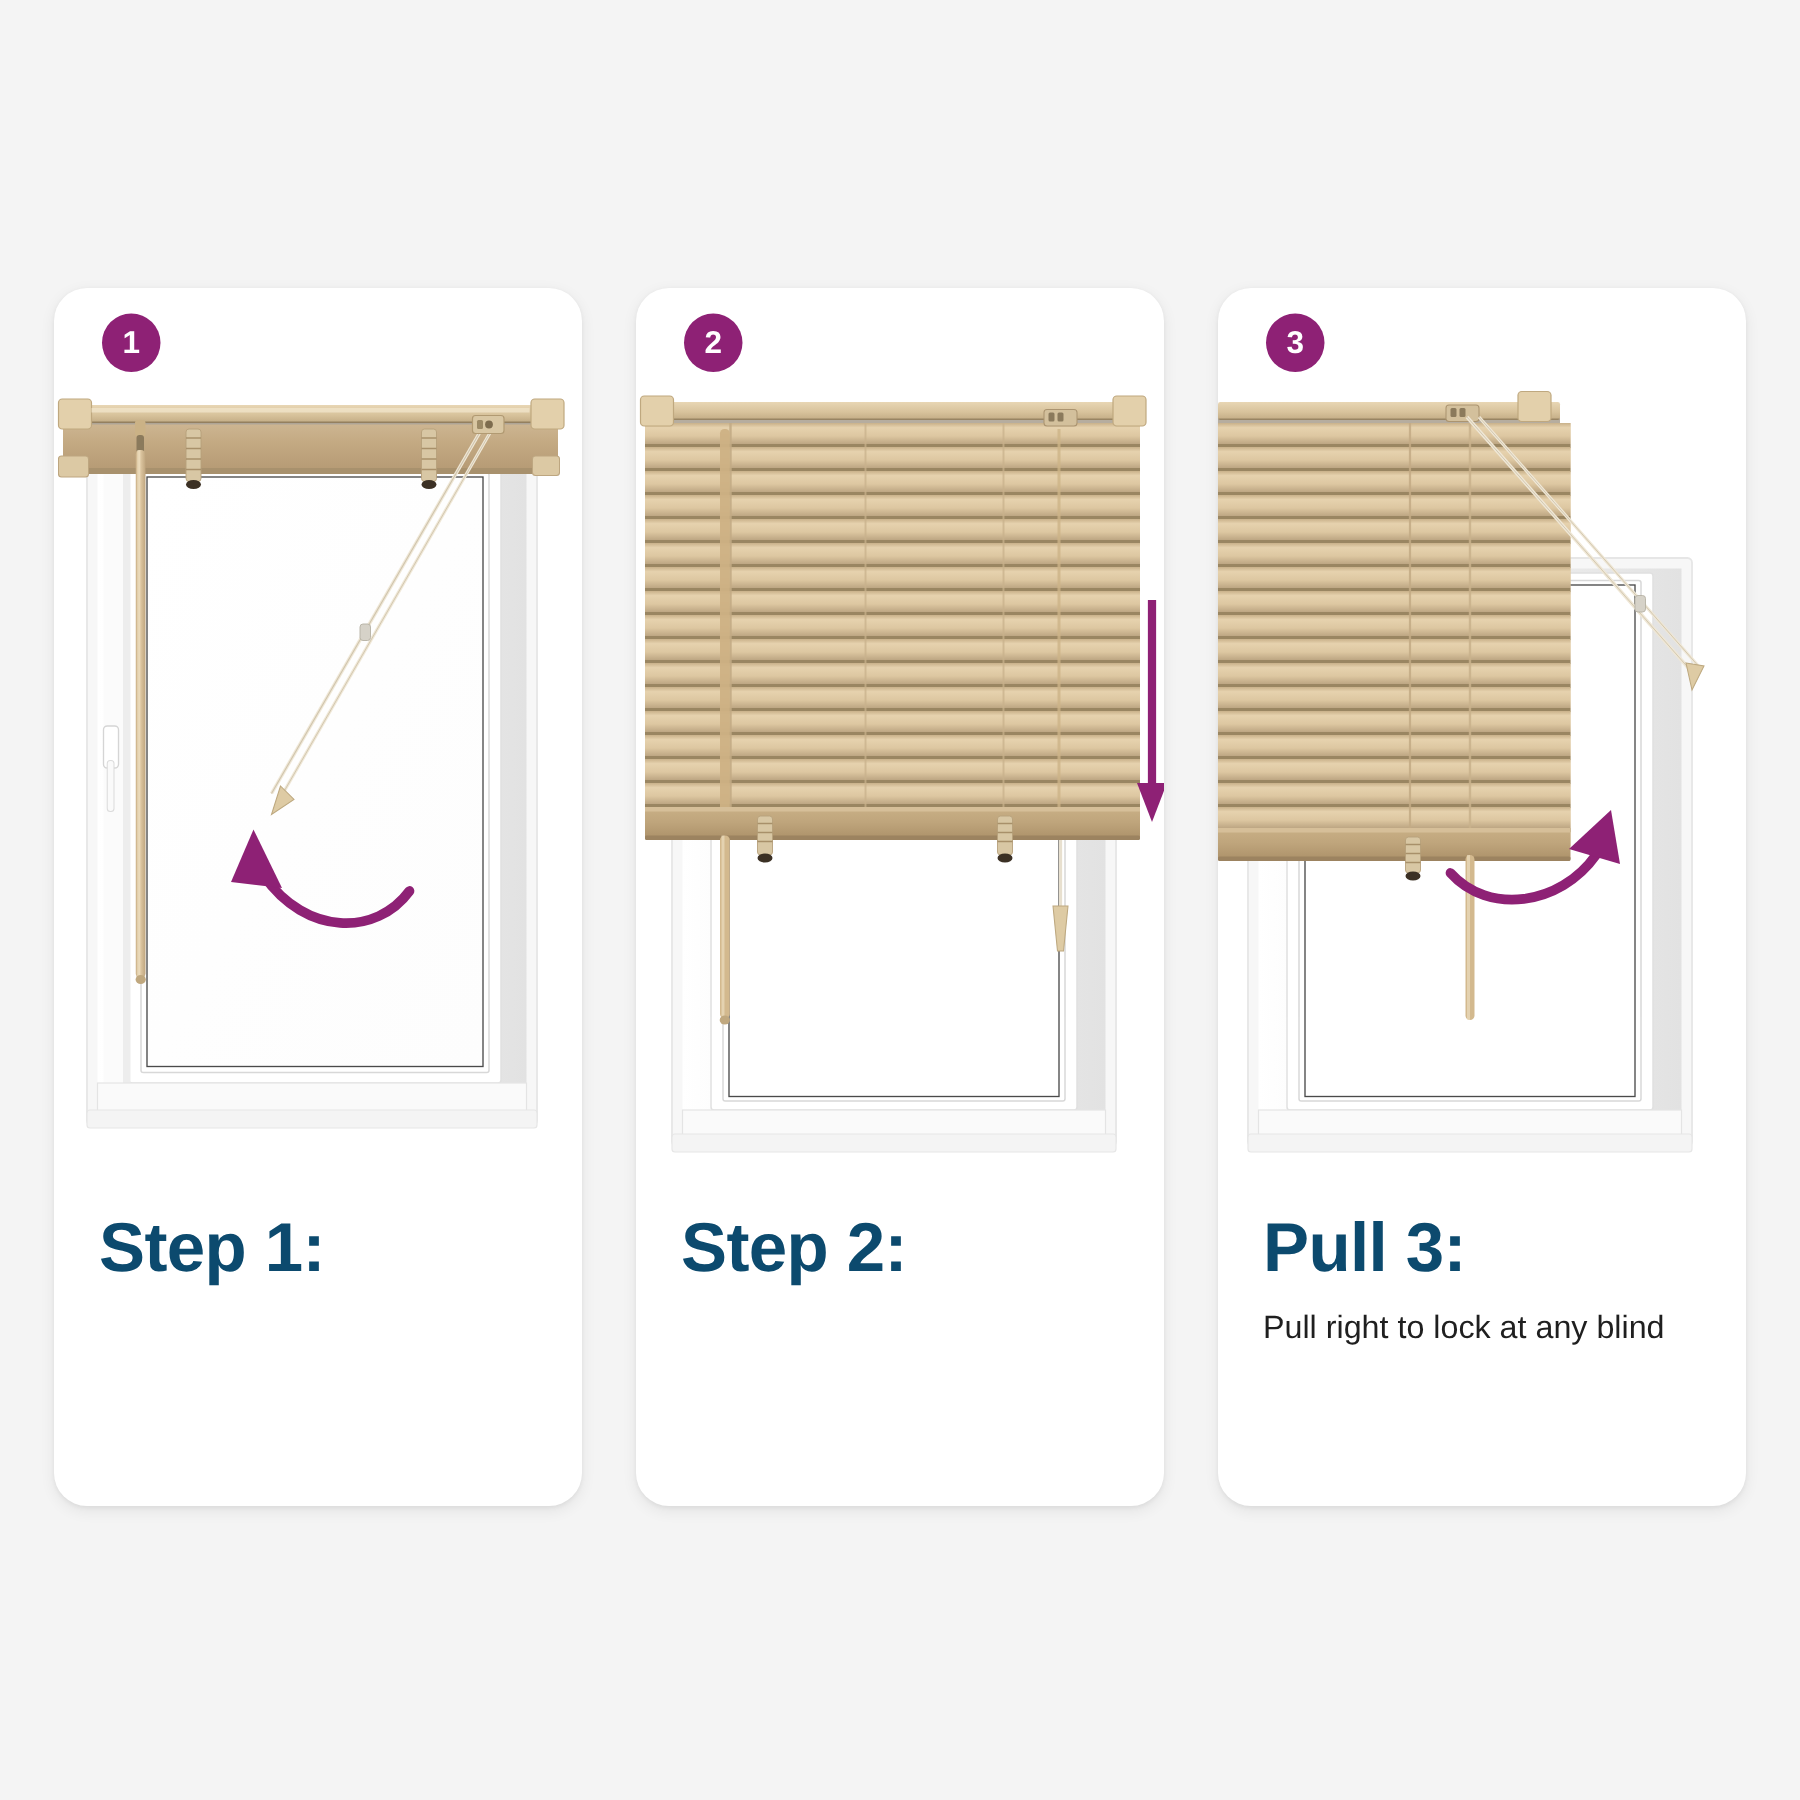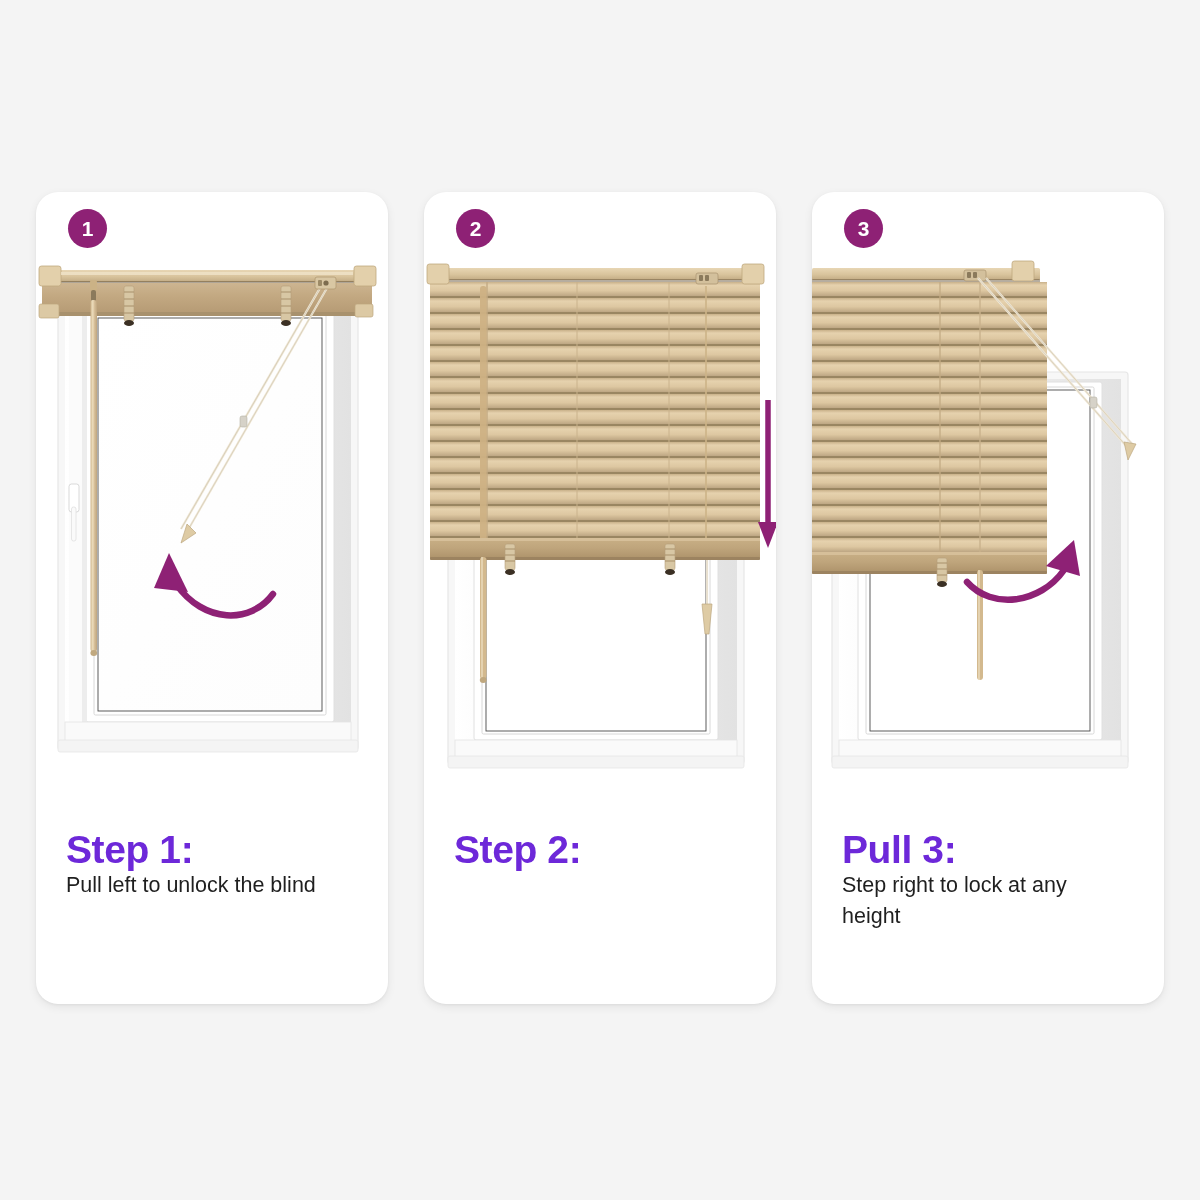--- a/index.html
+++ b/index.html
@@ -64,25 +64,24 @@
     top: 60px;
     width: 352px;
     height: 545px;
   }
   .illus svg { display: block; }
 
   .step-title {
     position: absolute;
     left: 30px;
     top: 612px;
-    font-size: 39px;
+    font-size: 46px;
     font-weight: bold;
-    color: #6d28d9;
+    color: #0c4a6e;
     letter-spacing: -0.4px;
-    margin-top: 24px;
   }
   .step-desc {
     position: absolute;
     left: 30px;
     top: 678px;
     width: 280px;
     font-size: 21.5px;
     line-height: 1.42;
     color: #1f1f1f;
   }
@@ -208,21 +207,20 @@
           </g>
 
           <g>
             <path d="M237 342 C 215 372, 168 372, 140 332" stroke="#8e2175" stroke-width="6.5" fill="none" stroke-linecap="round"></path>
             <path d="M133 301 L 152 340 L 118 336 Z" fill="#8e2175"></path>
           </g>
         </svg>
       </div>
 
       <div class="step-title">Step 1:</div>
-      <div class="step-desc">Pull left to unlock the blind</div>
     </div>
 
     <div class="step-card" id="card-2">
       <div class="badge">2</div>
 
       <div class="illus">
         <svg width="352" height="545" viewBox="0 0 352 545" xmlns="http://www.w3.org/2000/svg">
           <defs>
             <linearGradient id="slat2" x1="0" y1="0" x2="0" y2="1">
               <stop offset="0%" stop-color="#c9b18a"></stop>
@@ -485,17 +483,17 @@
           </g>
 
           <g>
             <path d="M155 330 C 180 358, 228 352, 252 318" stroke="#8e2175" stroke-width="6.5" fill="none" stroke-linecap="round"></path>
             <path d="M262 288 L 268 324 L 234 314 Z" fill="#8e2175"></path>
           </g>
         </svg>
       </div>
 
       <div class="step-title">Pull 3:</div>
-      <div class="step-desc">Step right to lock at any height</div>
+      <div class="step-desc">Pull right to lock at any blind</div>
     </div>
 
   </div>
 </div>
 
 </body></html>

